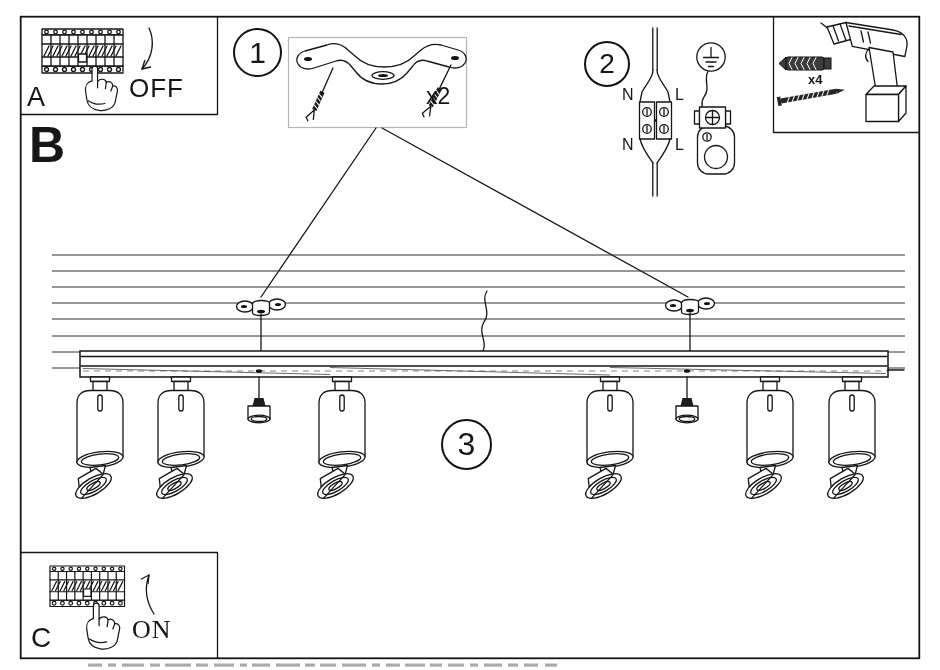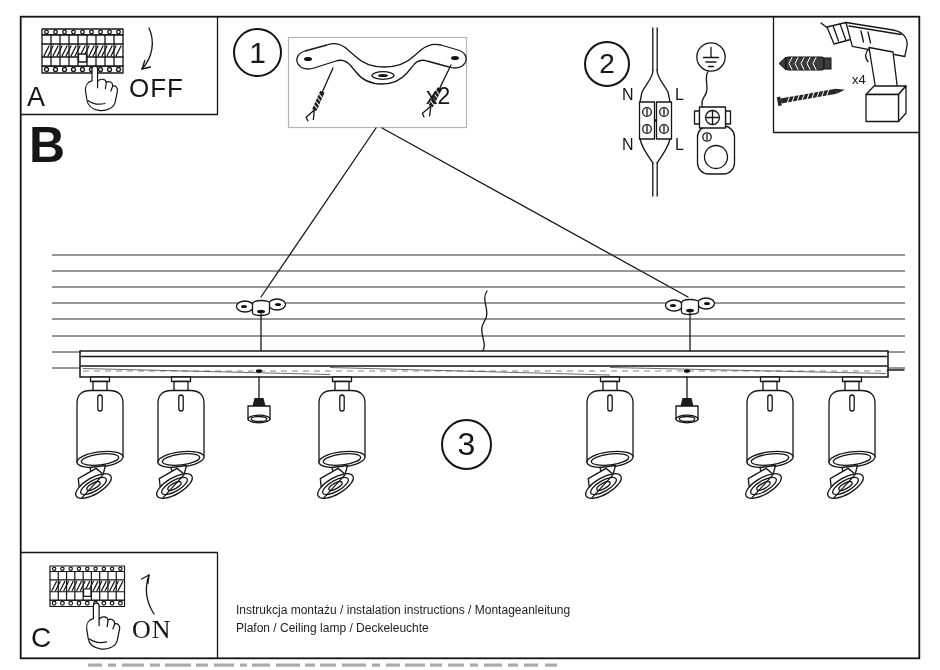--- a/index.html
+++ b/index.html
@@ -11,21 +11,21 @@
   .ln{stroke:#161616;fill:none;stroke-width:1.3;stroke-linecap:round;stroke-linejoin:round;}
   .lnf{stroke:#161616;fill:#fff;stroke-width:1.3;stroke-linejoin:round;}
   .dark{fill:#262626;stroke:none;}
   .wt{stroke:#fff;fill:none;stroke-width:1;stroke-linecap:round;}
   .gray{stroke:#2e2e2e;stroke-width:1;fill:none;}
   
   .letter{font-size:27px;font-weight:400;line-height:1;}
   .letter-big{font-size:50px;font-weight:700;line-height:1;}
   .switch-label{font-size:26px;font-weight:500;letter-spacing:1px;line-height:1;}
   .qty{font-size:23px;font-weight:400;line-height:1;}
-  .qty-small{font-size:13px;font-weight:400;line-height:1;margin-left:44px;}
+  .qty-small{font-size:13px;font-weight:700;line-height:1;}
   .wire-label{font-size:16px;font-weight:400;line-height:1;}
   .step-circle{border:2.3px solid #111;border-radius:50%;display:flex;align-items:center;justify-content:center;background:#fff;font-weight:400;}
   .footer{font-size:12px;line-height:18px;color:#1d1d1d;}
 </style>
 </head>
 <body>
 
 <div class="page">
 
   <svg class="art" width="940" height="670" viewBox="0 0 940 670">
@@ -283,18 +283,14 @@
     </div>
 
   <div class="abs qty" style="left:426px;top:85px;">x2</div>
   <div class="abs qty-small" style="left:808px;top:73px;">x4</div>
 
   <div class="abs wire-label" style="left:622px;top:87px;">N</div>
   <div class="abs wire-label" style="left:675px;top:87px;">L</div>
   <div class="abs wire-label" style="left:622px;top:137px;">N</div>
   <div class="abs wire-label" style="left:675px;top:137px;">L</div>
 
-  <div class="abs footer" style="left:236px;top:601px;">
-    <div>Instrukcja montażu / instalation instructions / Montageanleitung</div>
-    <div>Plafon / Ceiling lamp / Deckeleuchte</div>
-  </div>
 
 </div>
 
 </body></html>

